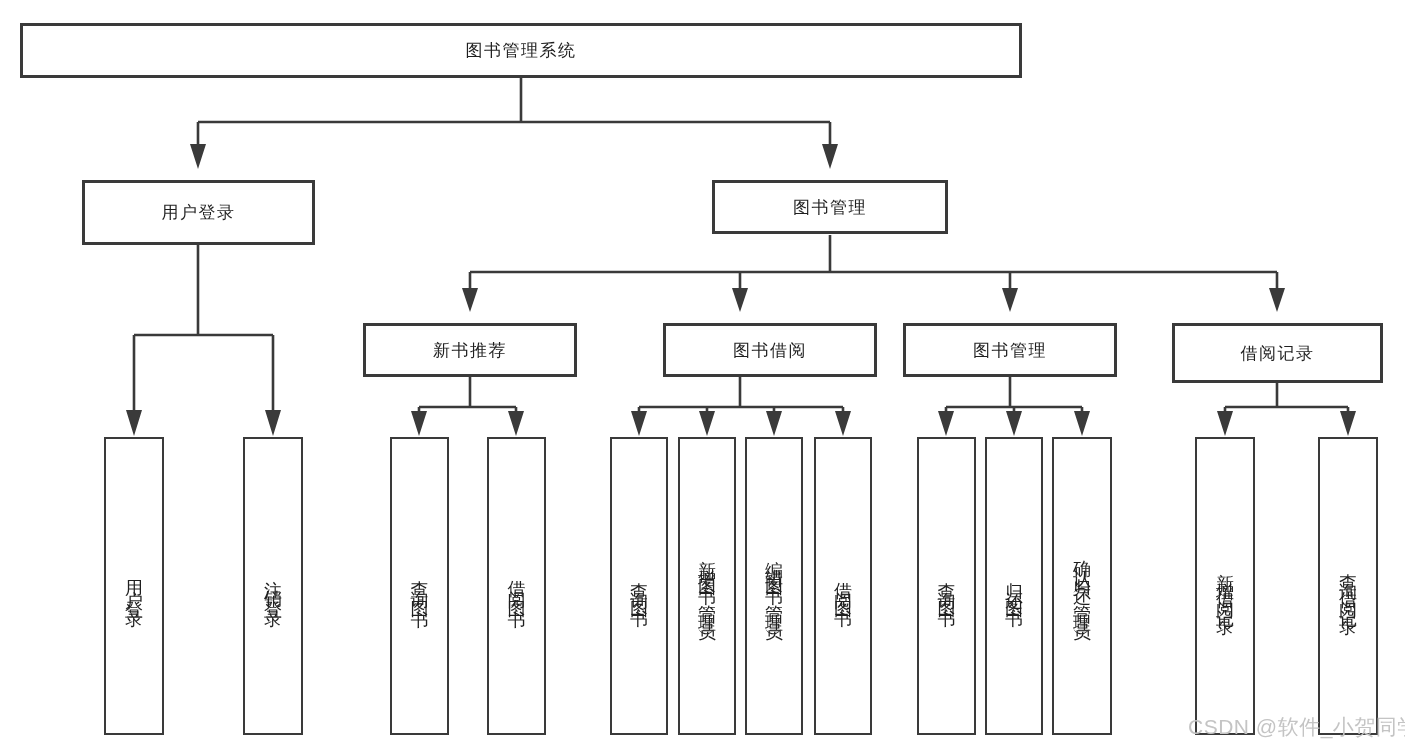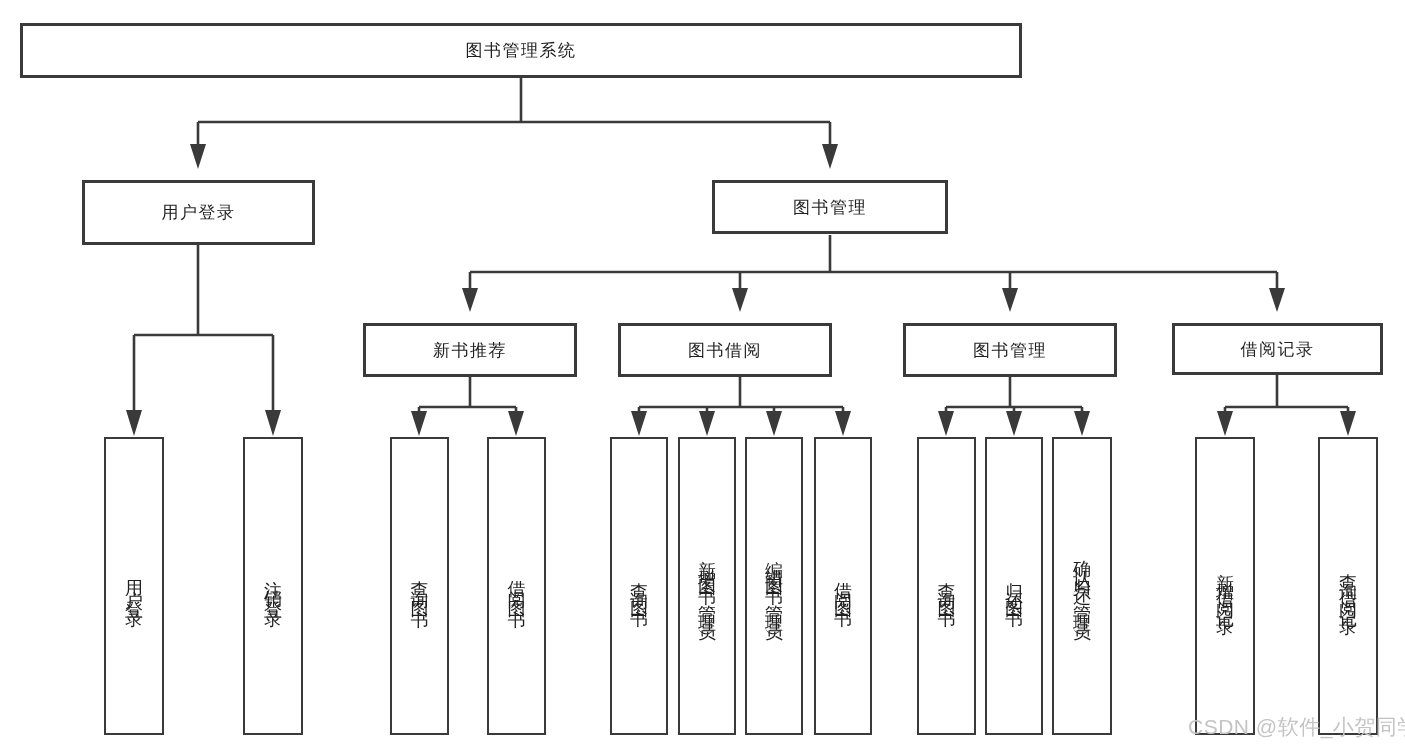--- a/index.html
+++ b/index.html
@@ -48,23 +48,23 @@
     letter-spacing: 1.5px;
     color: var(--text);
     white-space: nowrap;
     margin-top: 10px;
   }
   .node.root  { left: 20px;  top: 13px;  width: 1002px; height: 55px; }
   .node.lvl2a { left: 82px;  top: 170px; width: 233px;  height: 65px; }
   .node.lvl2b { left: 712px; top: 170px; width: 236px;  height: 54px; }
   .node.lvl3  { top: 313px; height: 54px; width: 214px; }
   .node.l3-0 { left: 363px; }
-  .node.l3-1 { left: 618px; }
+  .node.l3-1 { left: 663px; }
   .node.l3-2 { left: 903px; }
-  .node.l3-3 { left: 1172px; width: 211px; height: 52px; }
+  .node.l3-3 { left: 1172px; width: 211px; height: 60px; }
   .leaf {
     position: absolute;
     top: 437px;
     height: 298px;
     background: #ffffff;
     border: 2.5px solid var(--line);
     display: flex;
     align-items: center;
     justify-content: center;
     z-index: 2;

